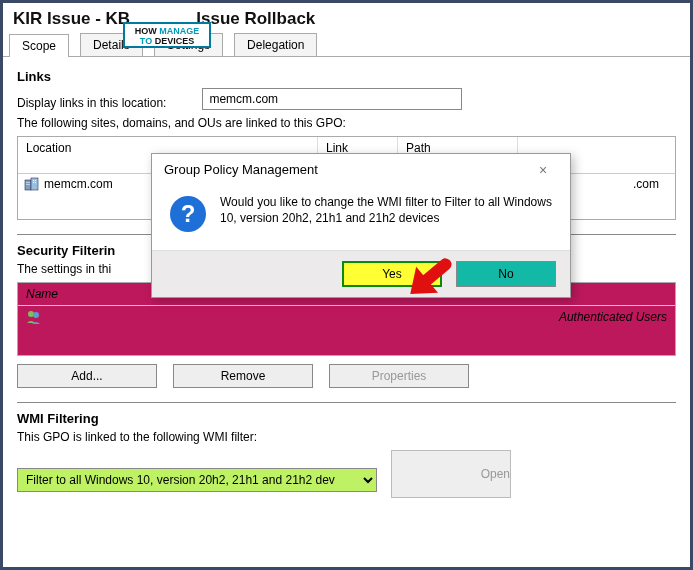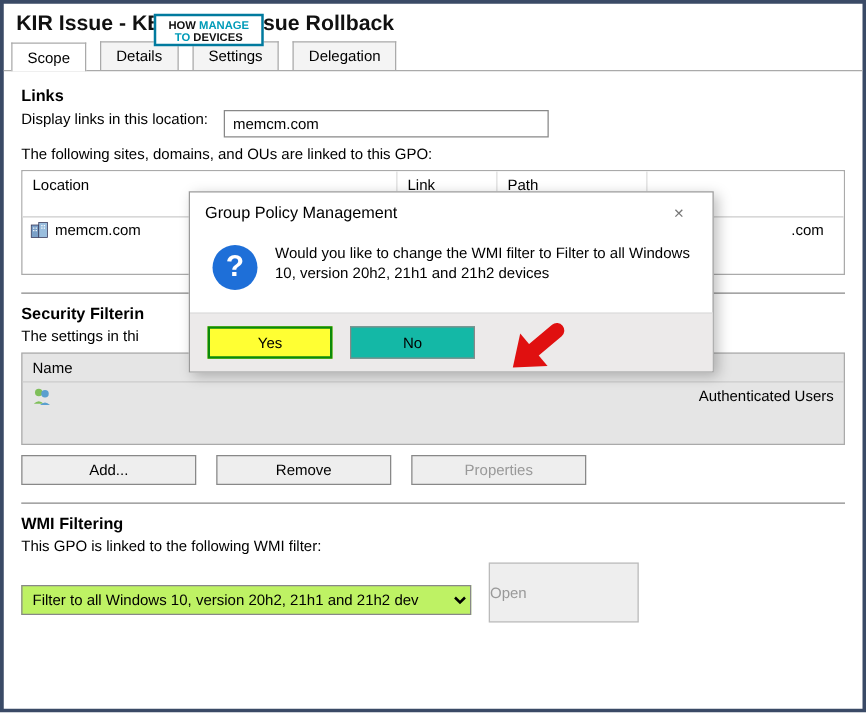--- a/index.html
+++ b/index.html
@@ -21,21 +21,21 @@
     position: relative;
   }
   .title-bar {
     padding: 6px 10px 4px 10px;
     font-size: 17px;
     font-weight: bold;
     color: #111;
   }
   .watermark {
     position: absolute;
-    top: 8px;
+    top: 19px;
     left: 120px;
     width: 88px;
     height: 26px;
     border: 2px solid #007a9e;
     background: #fff;
     font-size: 9px;
     font-weight: bold;
     line-height: 10px;
     padding: 2px 2px;
     text-align: center;
@@ -66,22 +66,22 @@
   .content {
     padding: 6px 14px 10px 14px;
   }
   .section-title {
     font-weight: bold;
     font-size: 13px;
     margin: 6px 0 4px 0;
   }
   .links-row {
     display: flex;
-    align-items: flex-start;
-    gap: 13px;
+    align-items: flex-end;
+    gap: 36px;
     margin-bottom: 6px;
   }
   .links-row input {
     border: 1px solid #888;
     padding: 3px 6px;
     width: 260px;
     font-family: inherit;
     font-size: 12px;
   }
   .subtext {
@@ -120,21 +120,22 @@
   .building-icon svg { width:16px; height:14px; }
 
   hr.sep {
     border: none;
     border-top: 1px solid #888;
     margin: 14px 0 8px 0;
   }
   .sf-table {
     border: 1px solid #aaa;
     height: 74px;
-    background: #e5e5e5;
+    background: #be185d;
+    font-style: italic;
   }
   .sf-head {
     padding: 4px 8px;
     border-bottom: 1px solid #ccc;
   }
   .sf-row {
     padding: 3px 8px;
     display: flex;
     align-items: center;
     gap: 5px;
@@ -180,21 +181,21 @@
     font-size: 12px;
     background: #bef264;
     margin-top: 12px;
   }
   .open-btn {
     border: 1px solid #bbb;
     background: #eee;
     color:#999;
     padding: 16px 0;
     width: 120px;
-    text-align:left;
+    text-align:right;
   }
 
   
   .dialog-backdrop {
     position: absolute;
     top: 0; left:0; right:0; bottom:0;
     pointer-events: none;
   }
   .dialog {
     position: absolute;
@@ -240,20 +241,21 @@
     margin-top:2px;
   }
   .dialog-msg {
     font-size: 12px;
     line-height: 1.35;
   }
   .dialog-buttons {
     background: #eceaea;
     padding: 10px 14px;
     display: flex;
+    justify-content: flex-end;
     gap: 14px;
     border-top: 1px solid #ddd;
   }
   .dlg-btn {
     width: 100px;
     padding: 4px 0;
     text-align:center;
     border: 1px solid #888;
     background: #14b8a6;
     cursor: pointer;

